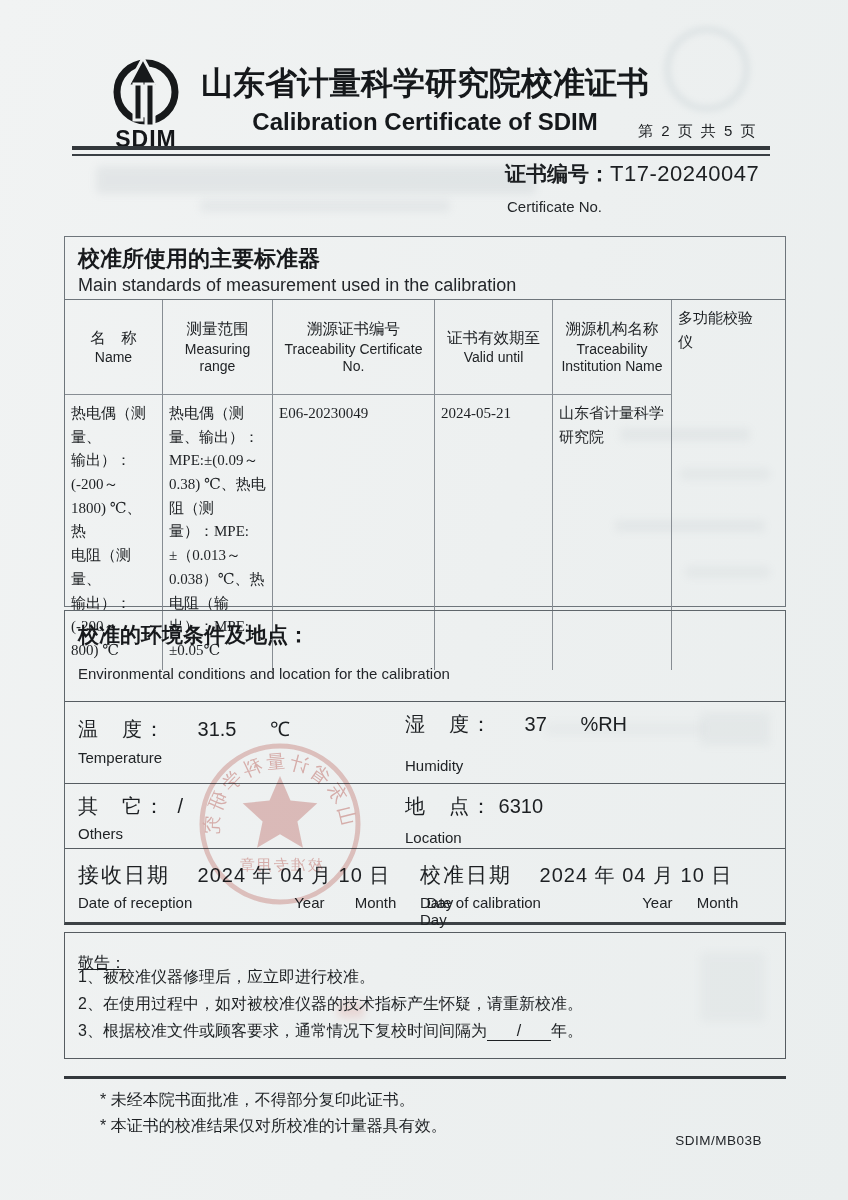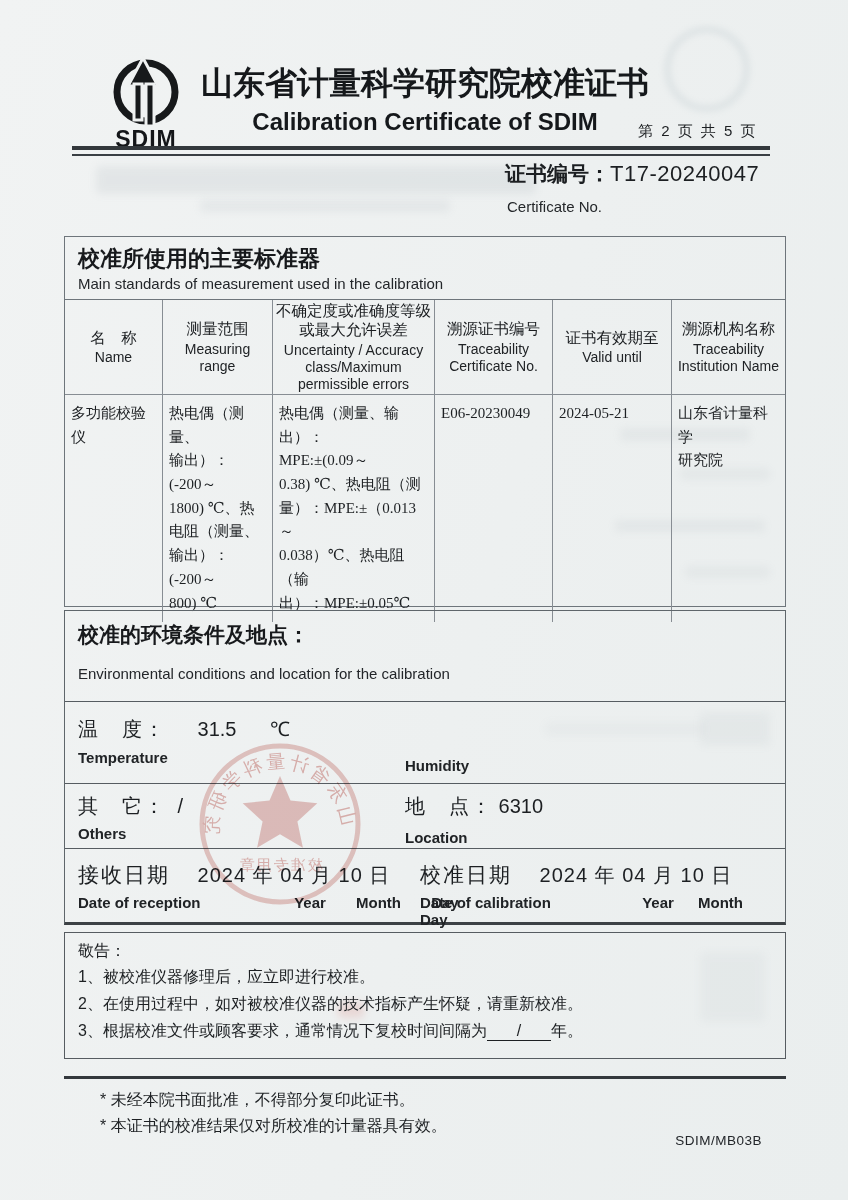--- a/index.html
+++ b/index.html
@@ -33,21 +33,21 @@
   .rule{position:absolute;left:72px;top:146px;width:698px;height:4px;
         border-top:4px solid #33383c;border-bottom:2px solid #3a3f44;}
   .cert-no{position:absolute;left:505px;top:160px;font-size:21px;white-space:nowrap;}
   .cert-no .lbl{font-weight:600;}
   .cert-no .val{font-size:22px;letter-spacing:.5px;}
   .cert-en{position:absolute;left:507px;top:198px;font-size:15px;color:#24272a;}
 
   
   .std-box{position:absolute;left:64px;top:236px;width:722px;height:371px;border:1.5px solid #6e757b;box-sizing:border-box;}
   .sec-title-zh{position:absolute;left:13px;top:7px;font-size:22px;font-weight:bold;color:#17191c;}
-  .sec-title-en{position:absolute;left:13px;top:38px;font-size:15px;color:#23262a;}
+  .sec-title-en{position:absolute;left:13px;top:38px;font-size:18px;color:#23262a;}
   .std-grid{position:absolute;left:0;right:0;top:62px;bottom:0;display:grid;
             grid-template-columns:98px 110px 162px 118px 119px auto;grid-template-rows:95px 1fr;
             border-top:1px solid #6e757b;}
   .std-grid>div{box-sizing:border-box;border-right:1px solid #878d93;}
   .std-grid>div:nth-child(6n){border-right:none;}
   .hc{display:flex;flex-direction:column;justify-content:center;align-items:center;text-align:center;
       border-bottom:1px solid #878d93;padding:2px 3px;}
   .hz{font-size:15.5px;line-height:1.25;color:#1a1d20;}
   .he{font-size:14px;line-height:1.22;color:#202326;margin-top:2px;}
   .dc{padding:7px 6px;font-size:15px;line-height:1.58;white-space:pre-line;
@@ -56,29 +56,29 @@
   
   .env-box{position:absolute;left:64px;top:610px;width:722px;height:315px;box-sizing:border-box;
            border:1.5px solid #5f666b;border-bottom:3px solid #3c4145;}
   .hline{position:absolute;left:0;right:0;height:0;border-top:1.5px solid #565c61;}
   .env-title-zh{position:absolute;left:13px;top:10px;font-size:21px;font-weight:bold;color:#17191c;}
   .env-title-en{position:absolute;left:13px;top:54px;font-size:15px;color:#23262a;}
   .fieldline{position:absolute;white-space:nowrap;font-size:20px;}
   .fieldline .lbl{letter-spacing:2px;}
   .fieldline .val{margin-left:26px;font-size:20px;}
   .fieldline .unit{margin-left:28px;}
-  .sub-en{position:absolute;font-size:15px;color:#202326;font-weight:bold;}
+  .sub-en{position:absolute;font-size:15px;color:#202326;}
   .dates .lbl{font-size:21px;}
   .dates .val{margin-left:22px;font-size:20px;letter-spacing:1px;}
   .ymd{word-spacing:26px;}
 
   
   .notice-box{position:absolute;left:64px;top:932px;width:722px;height:127px;box-sizing:border-box;
               border:1.5px solid #565c61;font-size:16px;color:#1d2023;}
-  .notice-title{position:absolute;left:13px;top:8px;}
+  .notice-title{position:absolute;left:13px;top:20px;text-decoration:underline;}
   .n-item{position:absolute;left:13px;white-space:nowrap;}
   .blank3{display:inline-block;width:64px;text-align:center;border-bottom:1px solid #1d2023;}
 
   
   .foot-rule{position:absolute;left:64px;top:1076px;width:722px;height:0;border-top:3.5px solid #33383c;}
   .foot-note{position:absolute;left:100px;font-size:16px;color:#1d2023;white-space:nowrap;}
   .form-code{position:absolute;left:560px;top:1133px;width:202px;text-align:right;font-size:13.5px;
              letter-spacing:.5px;color:#23262a;}
 
   
@@ -127,24 +127,20 @@
     <div class="sec-title-zh">校准所使用的主要标准器</div>
     <div class="sec-title-en">Main standards of measurement used in the calibration</div>
     <div class="std-grid">
       <div class="hc">
         <div class="hz">名　称</div>
         <div class="he">Name</div>
       </div>
       <div class="hc">
         <div class="hz">测量范围</div>
         <div class="he">Measuring range</div>
-      </div>
-      <div class="hc">
-        <div class="hz">不确定度或准确度等级或最大允许误差</div>
-        <div class="he">Uncertainty / Accuracy class/Maximum permissible errors</div>
       </div>
       <div class="hc">
         <div class="hz">溯源证书编号</div>
         <div class="he">Traceability Certificate No.</div>
       </div>
       <div class="hc">
         <div class="hz">证书有效期至</div>
         <div class="he">Valid until</div>
       </div>
       <div class="hc">
@@ -183,20 +179,25 @@
     <div class="env-title-zh">校准的环境条件及地点：</div>
     <div class="env-title-en">Environmental conditions and location for the calibration</div>
 
     <div class="fieldline" style="left:13px;top:104px">
       <span class="lbl">温　度：</span>
       <span class="val serif">31.5</span>
       <span class="unit serif">℃</span>
     </div>
     <div class="sub-en" style="left:13px;top:138px">Temperature</div>
 
+    <div class="fieldline" style="left:340px;top:100px">
+      <span class="lbl">湿　度：</span>
+      <span class="val serif">37</span>
+      <span class="unit serif">%RH</span>
+    </div>
     <div class="sub-en" style="left:340px;top:146px">Humidity</div>
 
     <div class="fieldline" style="left:13px;top:182px">
       <span class="lbl">其　它：</span>
       <span class="val serif" style="margin-left:6px">/</span>
     </div>
     <div class="sub-en" style="left:13px;top:214px">Others</div>
 
     <div class="fieldline" style="left:340px;top:182px">
       <span class="lbl">地　点：</span>

